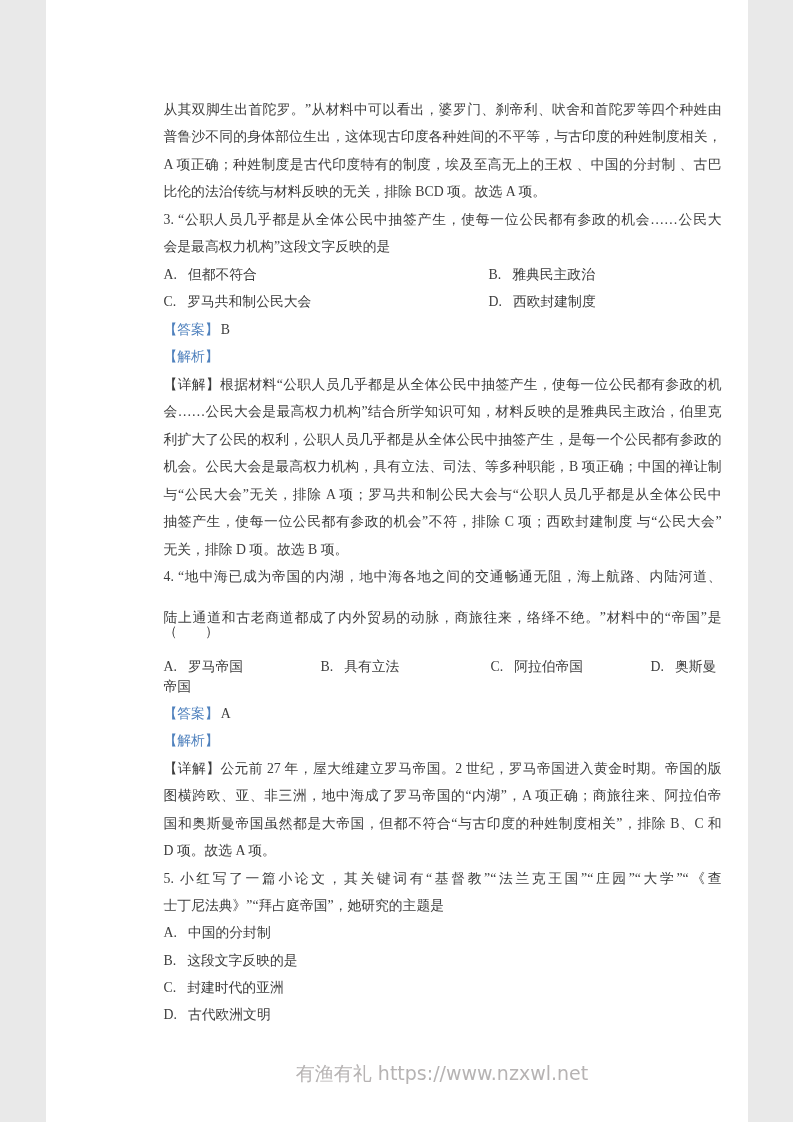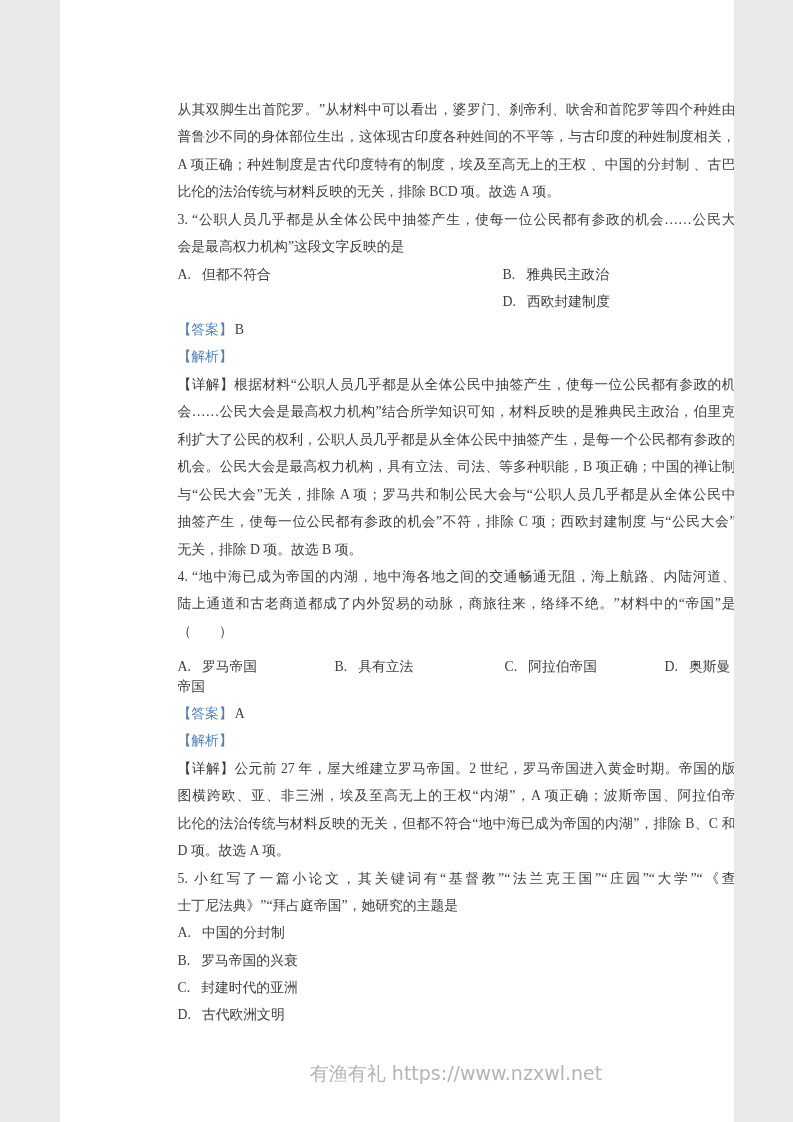--- a/index.html
+++ b/index.html
@@ -1,20 +1,19 @@
 <!DOCTYPE html>
 <html><head>
 <meta charset="utf-8">
 <style>
   html,body { margin:0; padding:0; background:#e9e9e9; }
   .page {
-    position:relative; width:634px; height:1122px; margin:0 auto;
+    position:relative; width:702px; height:1122px; margin:0 auto;
     background:#ffffff; overflow:hidden;
     font-family:"Liberation Serif","DejaVu Serif",serif;
-    padding-left:40px;
   }
   .content {
     position:absolute; left:118px; top:96px; width:558px;
     font-size:13.8px; color:#3d3d3d;
   }
   .ln {
     position:absolute; left:0; width:558px; height:27px; line-height:27px;
     white-space:nowrap;
   }
   .full { text-align:justify; text-align-last:justify; }
@@ -41,66 +40,67 @@
     <div class="ln" style="top:82px">比伦的法治传统与材料反映的无关，排除 BCD 项。故选 A 项。</div>
 
     <div class="ln full" style="top:110px">3. “公职人员几乎都是从全体公民中抽签产生，使每一位公民都有参政的机会……公民大</div>
     <div class="ln" style="top:137px">会是最高权力机构”这段文字反映的是</div>
 
     <div class="ln" style="top:165px">
       <span class="opt" style="left:0"><span class="okey">A.</span><span>但都不符合</span></span>
       <span class="opt" style="left:325px"><span class="okey">B.</span><span>雅典民主政治</span></span>
     </div>
     <div class="ln" style="top:192px">
+      <span class="opt" style="left:0"><span class="okey">C.</span><span>罗马共和制公民大会</span></span>
       <span class="opt" style="left:325px"><span class="okey">D.</span><span>西欧封建制度</span></span>
     </div>
 
     <div class="ln" style="top:220px">
       <span class="blue">【答案】</span><span class="ans">B</span>
     </div>
     <div class="ln" style="top:247px">
       <span class="blue">【解析】</span>
     </div>
 
     <div class="ln full" style="top:275px">【详解】根据材料“公职人员几乎都是从全体公民中抽签产生，使每一位公民都有参政的机</div>
     <div class="ln full" style="top:302px">会……公民大会是最高权力机构”结合所学知识可知，材料反映的是雅典民主政治，伯里克</div>
     <div class="ln full" style="top:330px">利扩大了公民的权利，公职人员几乎都是从全体公民中抽签产生，是每一个公民都有参政的</div>
     <div class="ln full" style="top:357px">机会。公民大会是最高权力机构，具有立法、司法、等多种职能，B 项正确；中国的禅让制</div>
     <div class="ln full" style="top:385px">与“公民大会”无关，排除 A 项；罗马共和制公民大会与“公职人员几乎都是从全体公民中</div>
     <div class="ln full" style="top:412px">抽签产生，使每一位公民都有参政的机会”不符，排除 C 项；西欧封建制度 与“公民大会”</div>
     <div class="ln" style="top:440px">无关，排除 D 项。故选 B 项。</div>
 
     <div class="ln full" style="top:467px">4. “地中海已成为帝国的内湖，地中海各地之间的交通畅通无阻，海上航路、内陆河道、</div>
-    <div class="ln full" style="top:494px">陆上通道和古老商道都成了内外贸易的动脉，商旅往来，络绎不绝。”材料中的“帝国”是</div>
+    <div class="ln full" style="top:508px">陆上通道和古老商道都成了内外贸易的动脉，商旅往来，络绎不绝。”材料中的“帝国”是</div>
     <div class="ln" style="top:522px">（　　）</div>
 
     <div class="ln" style="top:557px">
       <span class="opt" style="left:0"><span class="okey">A.</span><span>罗马帝国</span></span>
       <span class="opt" style="left:157px"><span class="okey">B.</span><span>具有立法</span></span>
       <span class="opt" style="left:327px"><span class="okey">C.</span><span>阿拉伯帝国</span></span>
       <span class="opt" style="left:487px"><span class="okey">D.</span><span>奥斯曼</span></span>
     </div>
     <div class="ln" style="top:577px">帝国</div>
 
     <div class="ln" style="top:604px">
       <span class="blue">【答案】</span><span class="ans">A</span>
     </div>
     <div class="ln" style="top:631px">
       <span class="blue">【解析】</span>
     </div>
 
     <div class="ln full" style="top:659px">【详解】公元前 27 年，屋大维建立罗马帝国。2 世纪，罗马帝国进入黄金时期。帝国的版</div>
-    <div class="ln full" style="top:686px">图横跨欧、亚、非三洲，埃及至高无上的王权“内湖”，A 项正确；波斯帝国、阿拉伯帝</div>
-    <div class="ln full" style="top:714px">比伦的法治传统与材料反映的无关，但都不符合“地中海已成为帝国的内湖”，排除 B、C 和</div>
+    <div class="ln full" style="top:686px">图横跨欧、亚、非三洲，地中海成了罗马帝国的“内湖”，A 项正确；商旅往来、阿拉伯帝</div>
+    <div class="ln full" style="top:714px">国和奥斯曼帝国虽然都是大帝国，但都不符合“与古印度的种姓制度相关”，排除 B、C 和</div>
     <div class="ln" style="top:741px">D 项。故选 A 项。</div>
 
     <div class="ln full" style="top:769px">5. 小红写了一篇小论文，其关键词有“基督教”“法兰克王国”“庄园”“大学”“《查</div>
     <div class="ln" style="top:796px">士丁尼法典》”“拜占庭帝国”，她研究的主题是</div>
 
     <div class="ln" style="top:823px"><span class="okey">A.</span><span>中国的分封制</span></div>
-    <div class="ln" style="top:851px"><span class="okey">B.</span><span>罗马帝国的兴衰</span></div>
+    <div class="ln" style="top:851px"><span class="okey">B.</span><span>这段文字反映的是</span></div>
     <div class="ln" style="top:878px"><span class="okey">C.</span><span>封建时代的亚洲</span></div>
     <div class="ln" style="top:905px"><span class="okey">D.</span><span>古代欧洲文明</span></div>
 
   </div>
 
   <div class="footer">有渔有礼 https://www.nzxwl.net</div>
 </div>
 
 </body></html>

